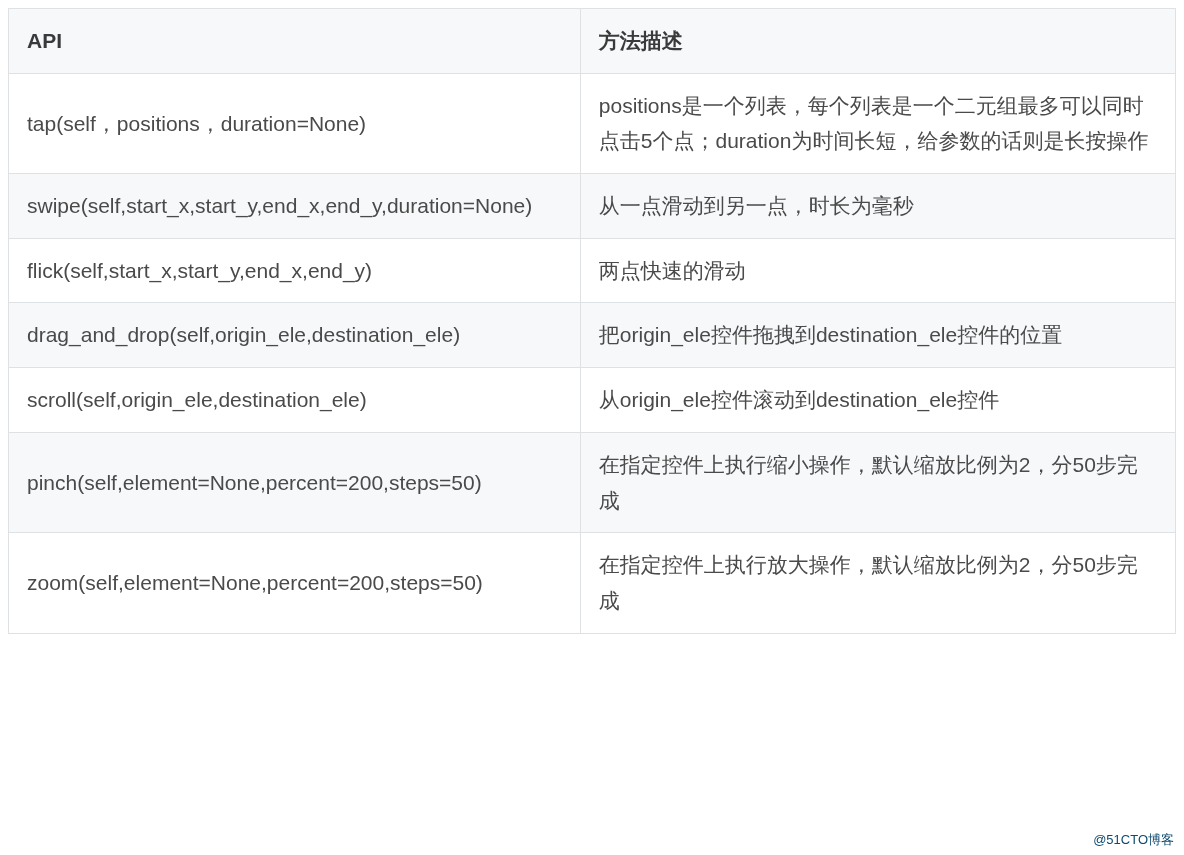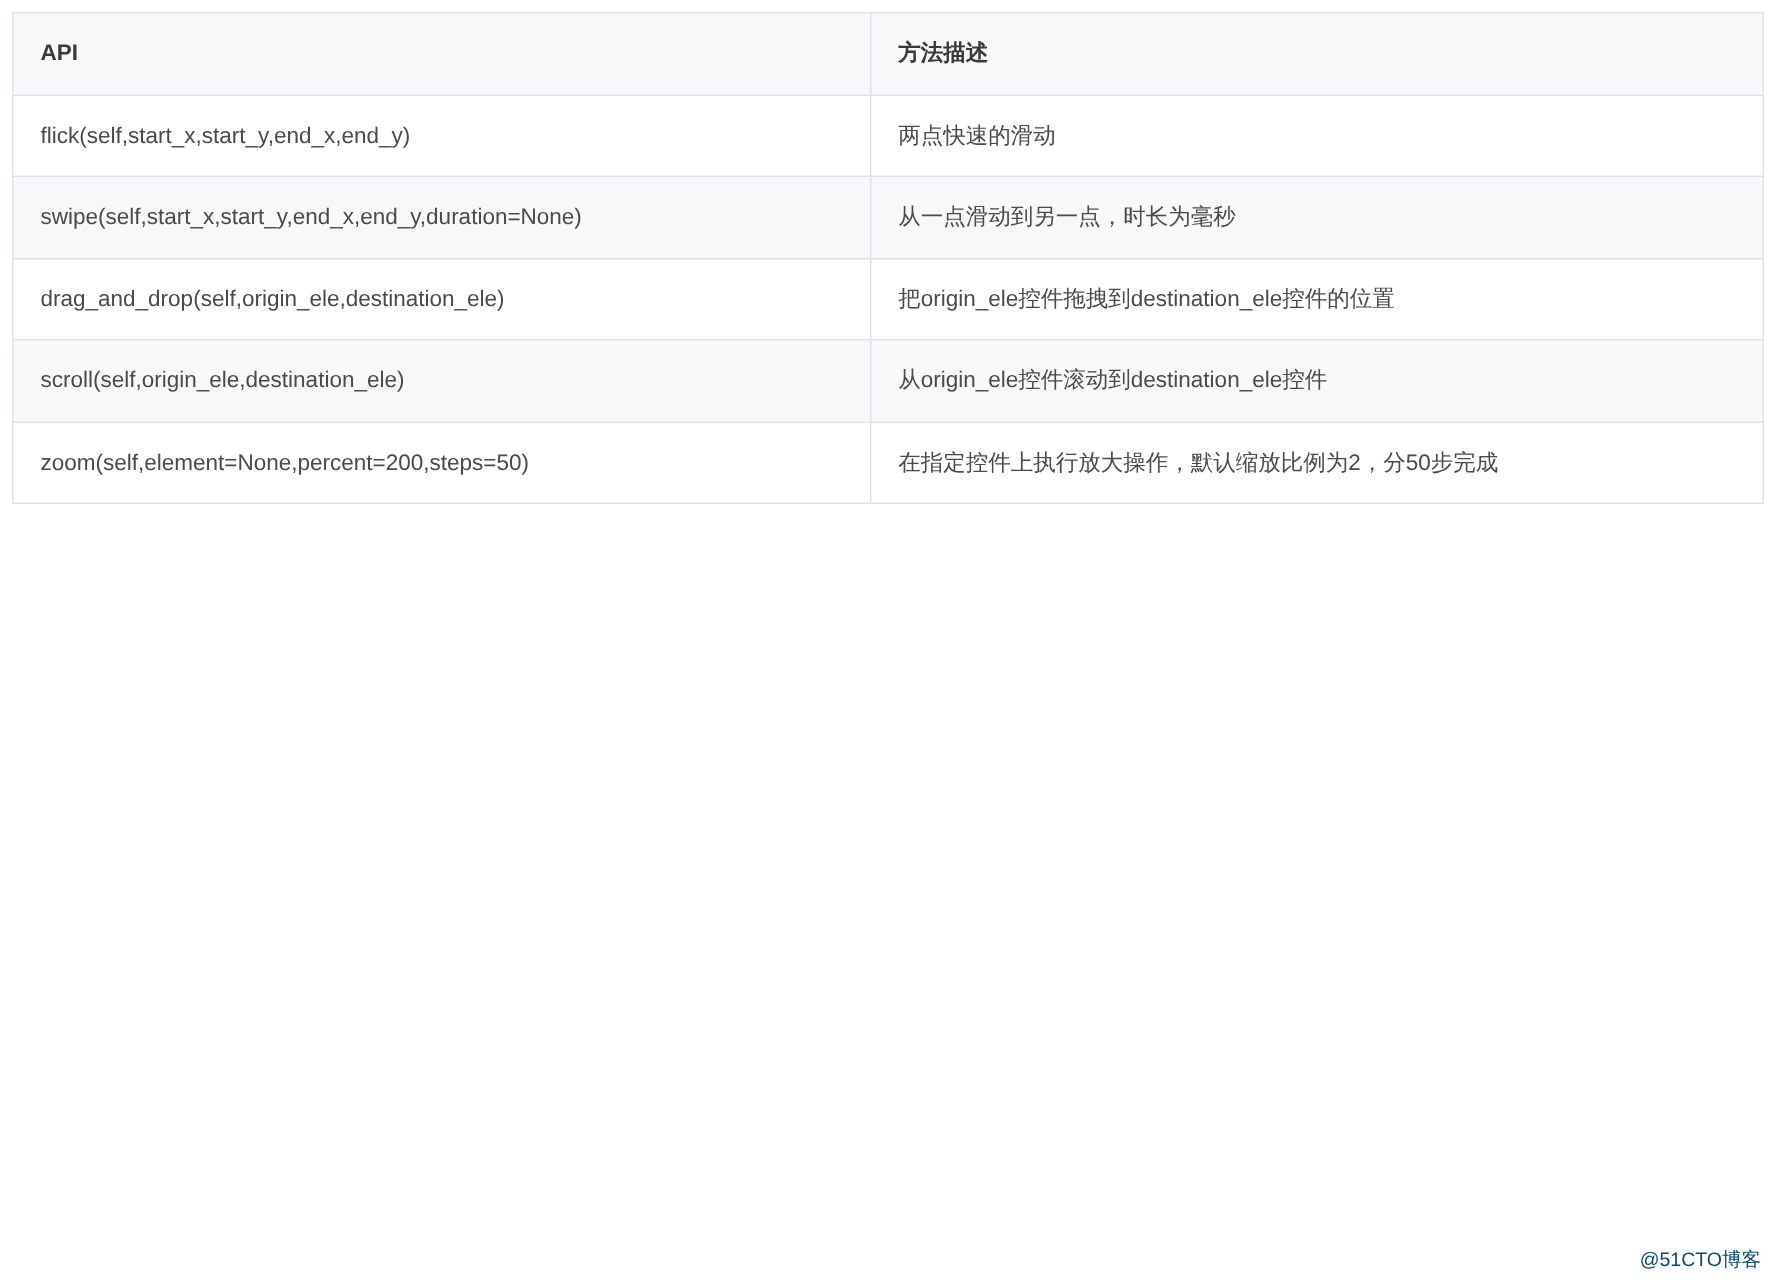--- a/index.html
+++ b/index.html
@@ -21,21 +21,21 @@
     table {
       width: 100%;
       border-collapse: collapse;
       border: 1px solid #dfe2e5;
     }
     th, td {
       border: 1px solid #dfe2e5;
       padding: 14px 18px;
       text-align: left;
       vertical-align: middle;
-      font-size: 15px;
+      font-size: 21px;
       line-height: 1.7;
       color: #4a4a4a;
     }
     th {
       background-color: #f6f8fa;
       font-weight: 600;
       color: #3a3a3a;
     }
     tbody tr:nth-child(even) {
       background-color: #f6f8fa;
@@ -64,34 +64,42 @@
 <div class="table-container">
   <table>
     <thead>
       <tr>
         <th class="col-api">API</th>
         <th class="col-desc">方法描述</th>
       </tr>
     </thead>
     <tbody>
       <tr>
-        <td>flick(self,start_x,start_y,end_x,end_y)</td>
-        <td>两点快速的滑动</td>
+        <td>tap(self，positions，duration=None)</td>
+        <td>positions是一个列表，每个列表是一个二元组最多可以同时点击5个点；duration为时间长短，给参数的话则是长按操作</td>
       </tr>
       <tr>
         <td>swipe(self,start_x,start_y,end_x,end_y,duration=None)</td>
         <td>从一点滑动到另一点，时长为毫秒</td>
+      </tr>
+      <tr>
+        <td>flick(self,start_x,start_y,end_x,end_y)</td>
+        <td>两点快速的滑动</td>
       </tr>
       <tr>
         <td>drag_and_drop(self,origin_ele,destination_ele)</td>
         <td>把origin_ele控件拖拽到destination_ele控件的位置</td>
       </tr>
       <tr>
         <td>scroll(self,origin_ele,destination_ele)</td>
         <td>从origin_ele控件滚动到destination_ele控件</td>
+      </tr>
+      <tr>
+        <td>pinch(self,element=None,percent=200,steps=50)</td>
+        <td>在指定控件上执行缩小操作，默认缩放比例为2，分50步完成</td>
       </tr>
       <tr>
         <td>zoom(self,element=None,percent=200,steps=50)</td>
         <td>在指定控件上执行放大操作，默认缩放比例为2，分50步完成</td>
       </tr>
     </tbody>
   </table>
 </div>
 
 <div class="watermark">@51CTO博客</div>

